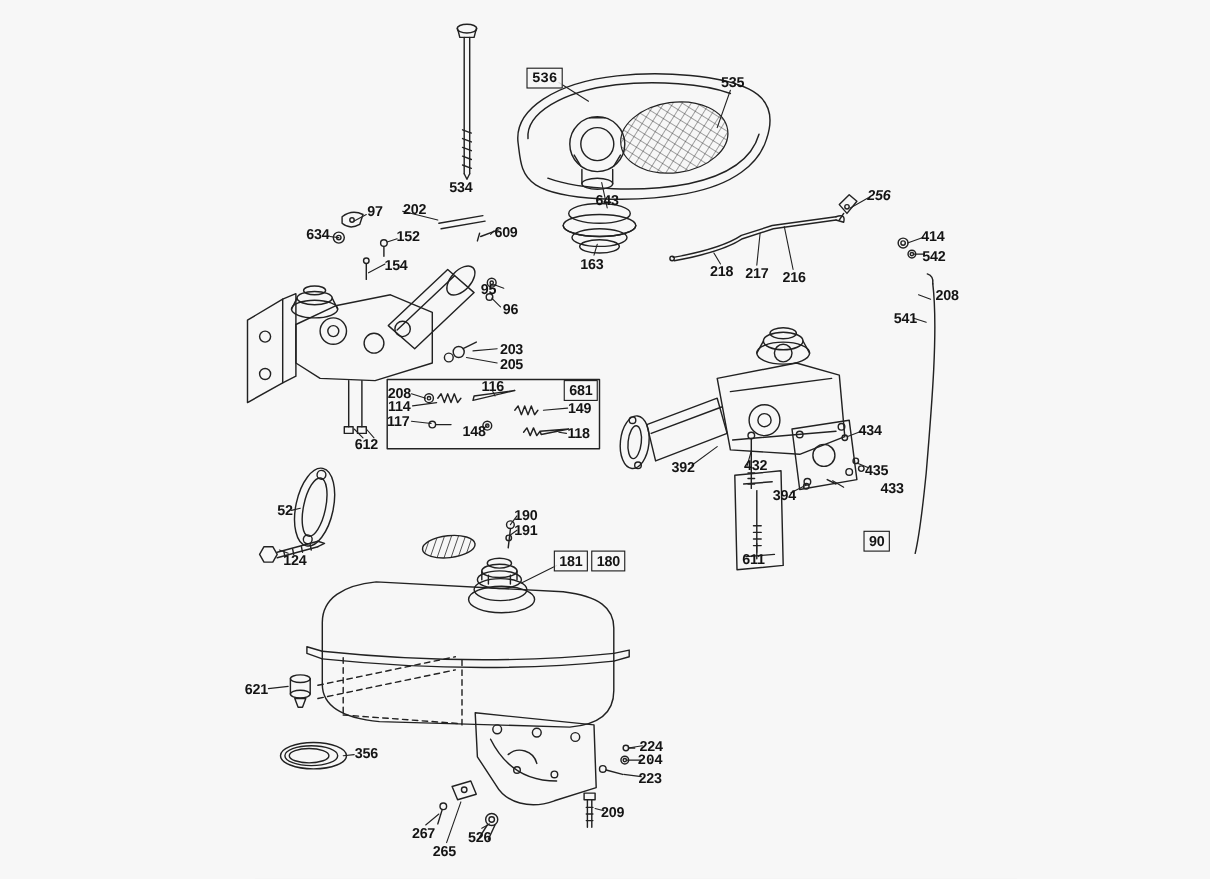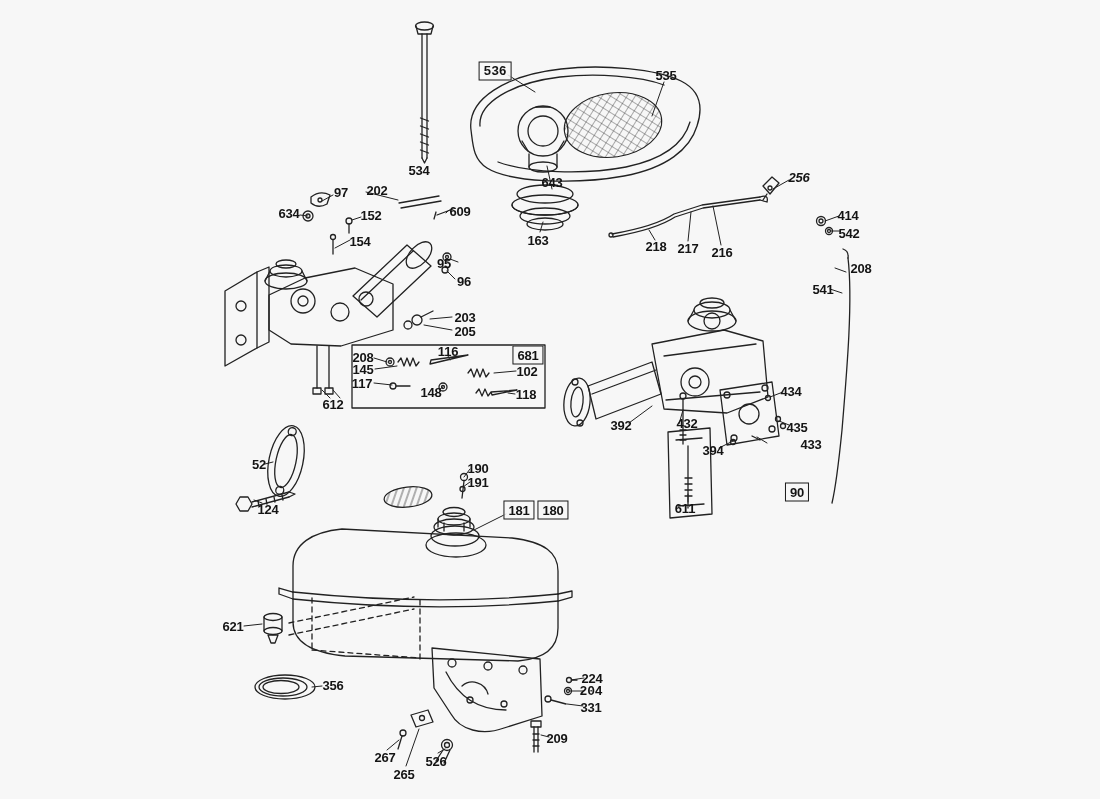--- a/index.html
+++ b/index.html
@@ -257,24 +257,24 @@
       <div class="label" style="left: 848px; top: 215px;">414</div>
       <div class="label" style="left: 849px; top: 233px;">542</div>
       <div class="label" style="left: 656px; top: 246px;">218</div>
       <div class="label" style="left: 688px; top: 248px;">217</div>
       <div class="label" style="left: 722px; top: 252px;">216</div>
       <div class="label" style="left: 861px; top: 268px;">208</div>
       <div class="label" style="left: 823px; top: 289px;">541</div>
       <div class="label" style="left: 465px; top: 317px;">203</div>
       <div class="label" style="left: 465px; top: 331px;">205</div>
       <div class="label" style="left: 363px; top: 357px;">208</div>
-      <div class="label" style="left: 363px; top: 369px;">145</div>
+      <div class="label" style="left: 363px; top: 369px;">114</div>
       <div class="label" style="left: 362px; top: 383px;">117</div>
       <div class="label" style="left: 448px; top: 351px;">116</div>
-      <div class="label" style="left: 527px; top: 371px;">102</div>
+      <div class="label" style="left: 527px; top: 371px;">149</div>
       <div class="label" style="left: 431px; top: 392px;">148</div>
       <div class="label" style="left: 526px; top: 394px;">118</div>
       <div class="label boxed" style="left: 528px; top: 355px;">681</div>
       <div class="label" style="left: 333px; top: 404px;">612</div>
       <div class="label" style="left: 621px; top: 425px;">392</div>
       <div class="label" style="left: 687px; top: 423px;">432</div>
       <div class="label" style="left: 791px; top: 391px;">434</div>
       <div class="label" style="left: 797px; top: 427px;">435</div>
       <div class="label" style="left: 713px; top: 450px;">394</div>
       <div class="label" style="left: 775px; top: 444px; margin-left: 36px;">433</div>
@@ -283,20 +283,20 @@
       <div class="label" style="left: 478px; top: 468px;">190</div>
       <div class="label" style="left: 478px; top: 482px;">191</div>
       <div class="label boxed" style="left: 519px; top: 510px;">181</div>
       <div class="label boxed" style="left: 553px; top: 510px;">180</div>
       <div class="label" style="left: 685px; top: 508px;">611</div>
       <div class="label boxed" style="left: 797px; top: 492px;">90</div>
       <div class="label" style="left: 233px; top: 626px;">621</div>
       <div class="label" style="left: 333px; top: 685px;">356</div>
       <div class="label" style="left: 592px; top: 678px;">224</div>
       <div class="label" style="left: 591px; top: 691px; font-family: Liberation Mono, monospace;">204</div>
-      <div class="label" style="left: 591px; top: 707px;">331</div>
+      <div class="label" style="left: 591px; top: 707px;">223</div>
       <div class="label" style="left: 557px; top: 738px;">209</div>
       <div class="label" style="left: 385px; top: 757px;">267</div>
       <div class="label" style="left: 404px; top: 774px;">265</div>
       <div class="label" style="left: 436px; top: 761px;">526</div>
     </div>
 
 </div>
 
 </body></html>

